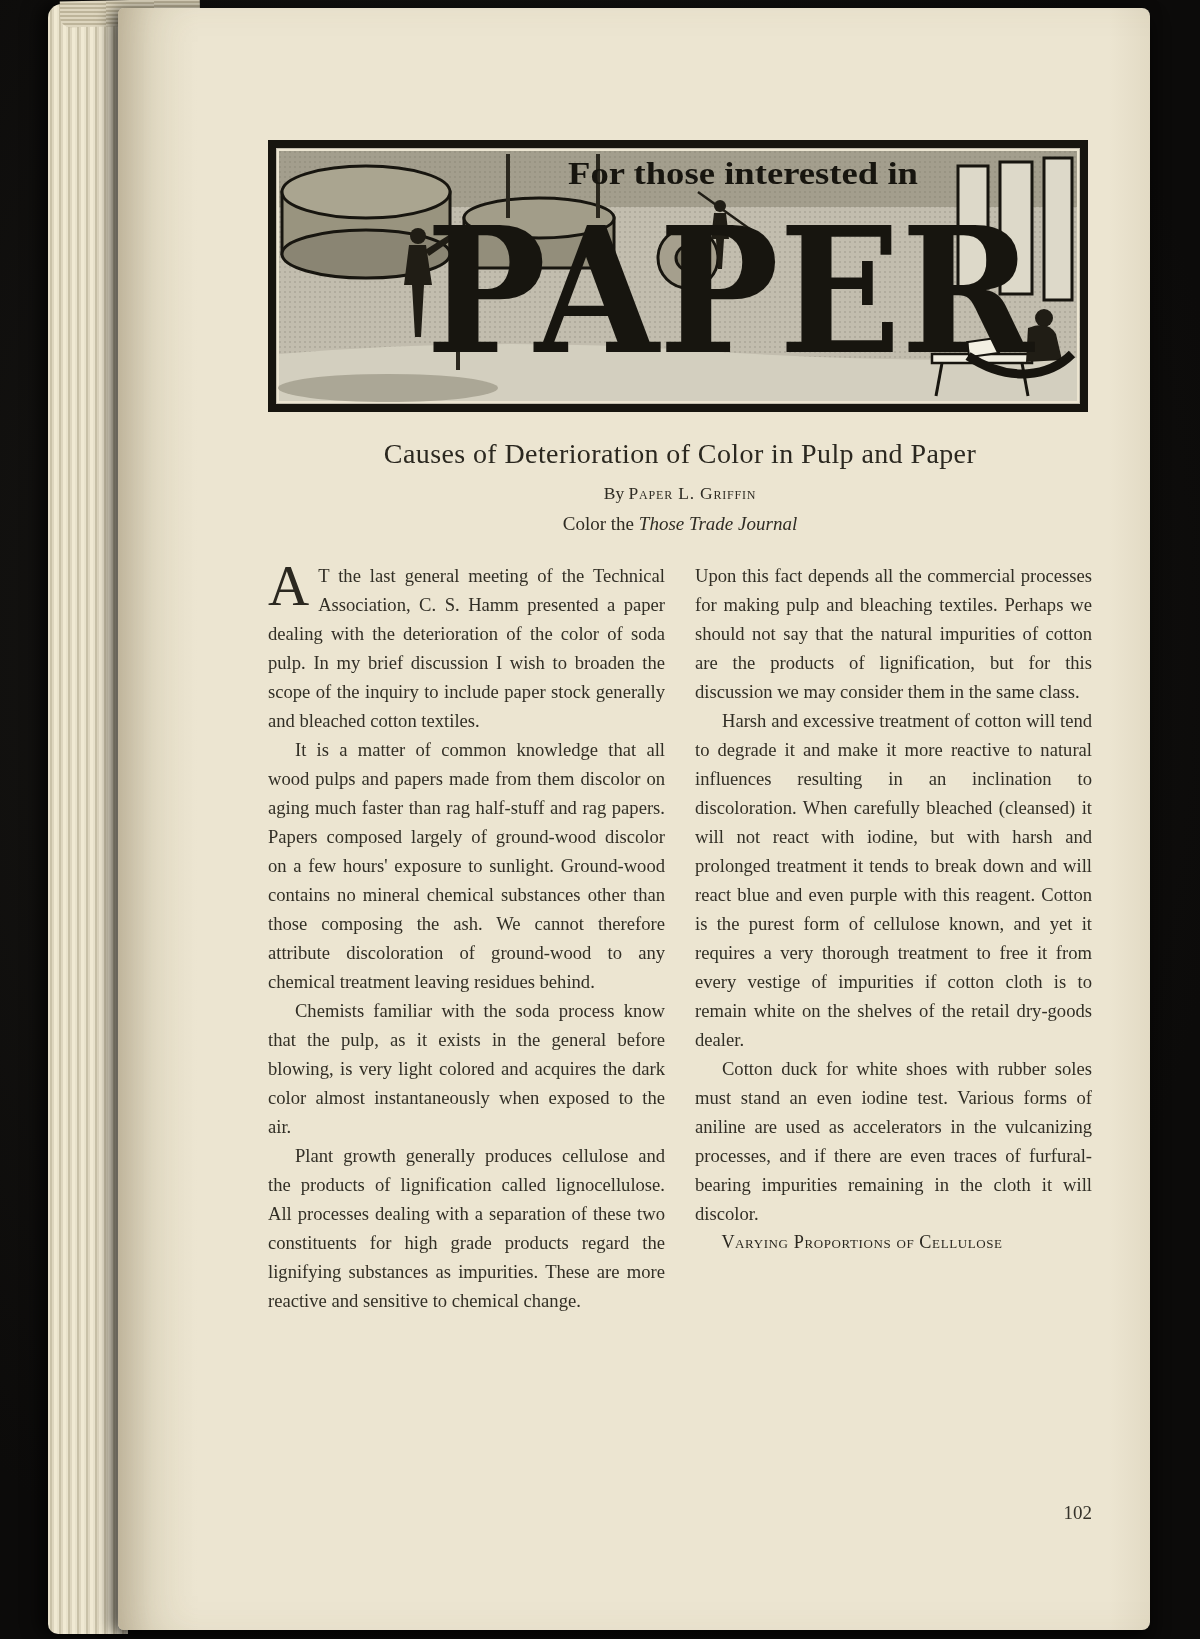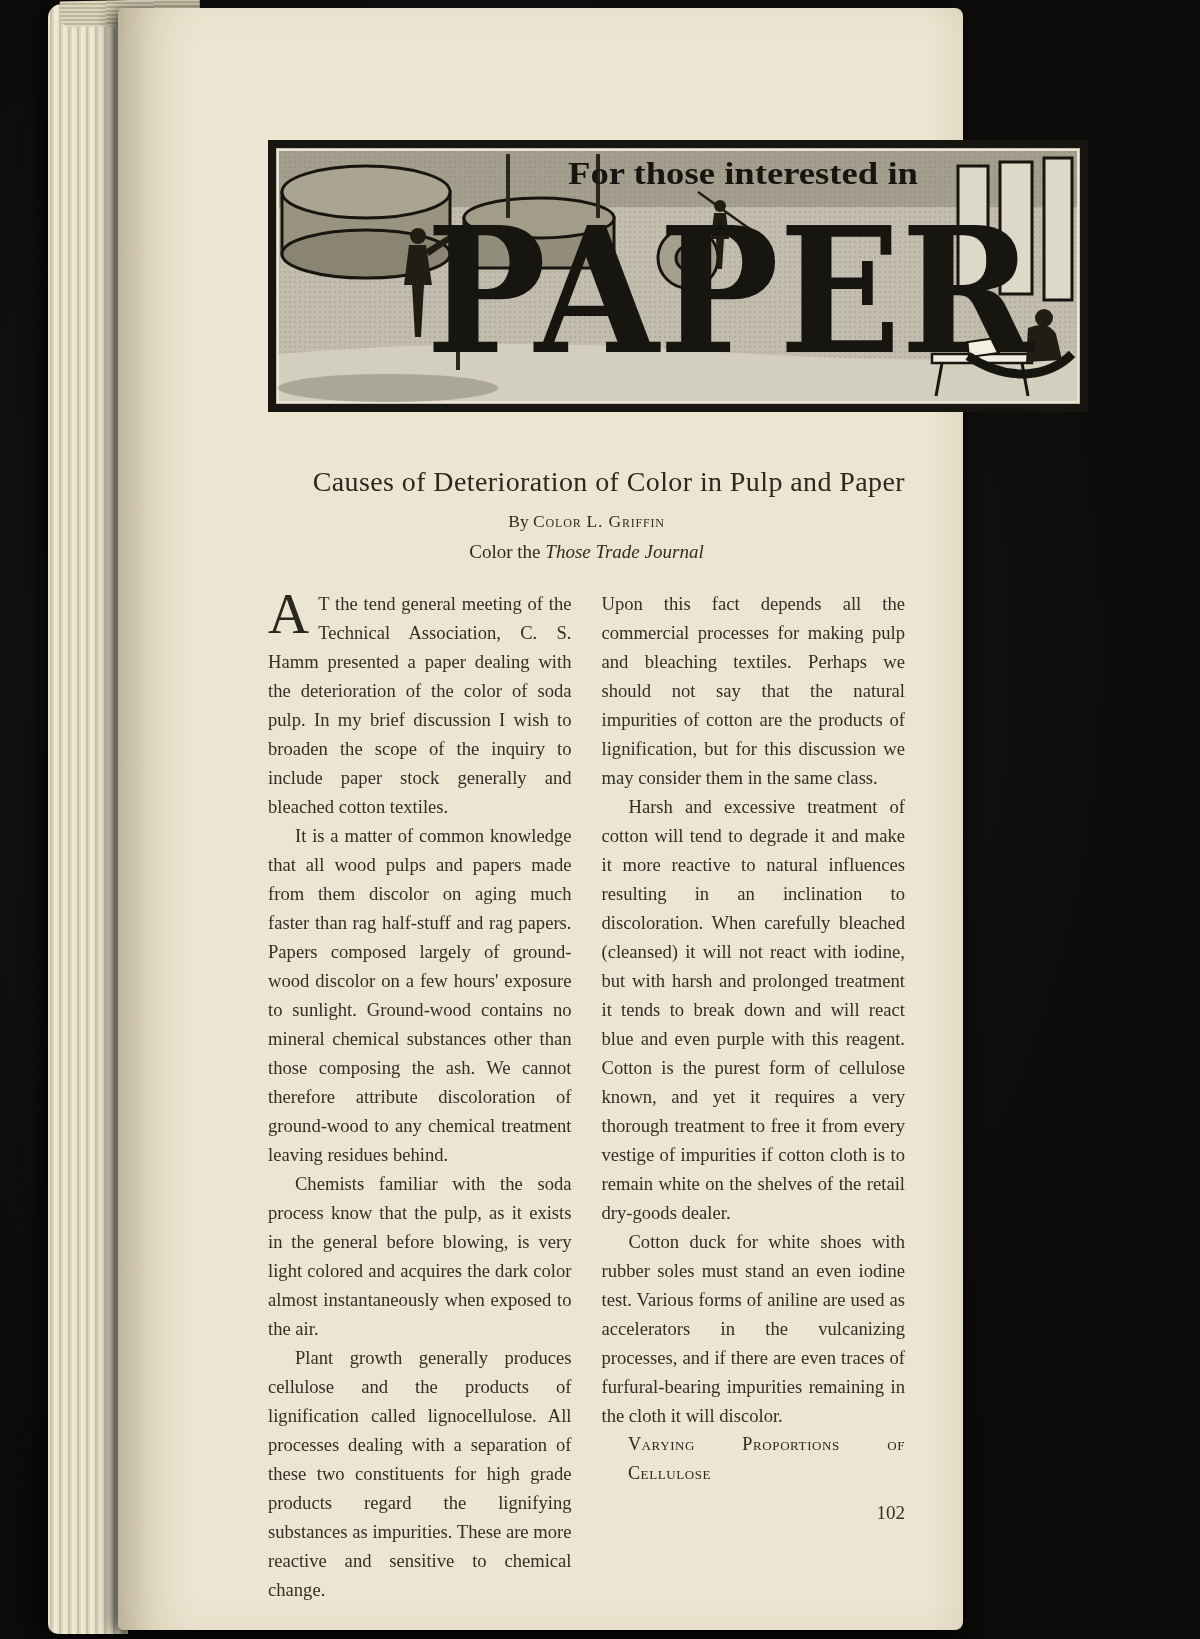--- a/index.html
+++ b/index.html
@@ -17,30 +17,30 @@
     border-radius: 14px 0 0 10px;
     box-shadow: -8px 0 18px rgba(0,0,0,.7);
   }
   .page-stack-top {
     position:absolute; left:60px; top:0; width:140px; height:26px;
     background: repeating-linear-gradient(180deg, #ddd5be 0 2px, #bdb49a 2px 4px);
     border-radius: 0 0 40% 10px;
     transform: rotate(-1.2deg);
   }
   .page {
-    position:absolute; left:118px; top:8px; width:845px; height:1622px;
+    position:absolute; left:118px; top:8px; width:1032px; height:1622px;
     background: linear-gradient(90deg, #d9d1ba 0px, #e7e0ca 34px, #ece5d1 80px, #ece5d1 96%, #e2dac4 100%);
     border-radius: 6px 8px 8px 6px;
     box-shadow: -6px 2px 16px rgba(0,0,0,.55), 0 10px 18px rgba(0,0,0,.5);
     box-shadow: -6px 2px 16px rgba(0,0,0,.55), 0 10px 18px rgba(0,0,0,.5), inset 46px 0 60px -38px rgba(96,78,44,.35);
   }
   .content { position:absolute; inset:0; padding: 132px 58px 0 150px; color:#2f2c24; }
   .banner { width:820px; height:272px; display:block; }
   .article-title {
-    margin-top:54px; text-align:right;
+    margin-top:26px; text-align:center;
     font-size:28px; font-weight:normal; letter-spacing:.4px; color:#2b2820;
   }
   .byline { margin-top:13px; text-align:center; font-size:17.5px; }
   .byline .sc { font-variant: small-caps; letter-spacing:.8px; }
   .source-line { margin-top:9px; text-align:center; font-size:19px; }
   .source-line .journal { font-style:italic; }
   .columns { margin-top:26px; display:flex; gap:30px; }
   .col { flex:1 1 0; font-size:18.6px; line-height:29px; text-align:justify; color:#322f26; }
   .col p { text-indent:1.45em; }
   .col p.first { text-indent:0; }
@@ -125,29 +125,29 @@
         <rect x="700" y="200" width="30" height="15" fill="#f3f0e2" stroke="#17150f" stroke-width="2" transform="rotate(-8 715 207)"></rect>
       </g>
 
       <text x="300" y="44" font-size="31" font-weight="bold" fill="#17150f" font-family="'Liberation Serif',serif" textLength="350" lengthAdjust="spacingAndGlyphs">For those interested in</text>
       <text x="158" y="212" font-size="175" font-weight="bold" fill="#17150f" font-family="'DejaVu Serif',serif" textLength="608" lengthAdjust="spacingAndGlyphs">PAPER</text>
       <path d="M700 216 C 742 244, 782 236, 804 214" stroke="#17150f" stroke-width="9" fill="none"></path>
     </svg>
 
     <h1 class="article-title">Causes of Deterioration of Color in Pulp and Paper</h1>
     <div class="byline">
-      <span>By </span><span class="sc">Color L. Griffin</span>
+      <span>By </span><span class="sc">Paper L. Griffin</span>
     </div>
     <div class="source-line">
       <span>Color the </span><span class="journal">Those Trade Journal</span>
     </div>
 
     <div class="columns">
       <div class="col">
-        <p class="first"><span class="dropcap">A</span><span>T the tend general meeting of the Technical Association, C. S. Hamm presented a paper dealing with the deterioration of the color of soda pulp.  In my brief discussion I wish to broaden the scope of the inquiry to include paper stock generally and bleached cotton textiles.</span></p>
+        <p class="first"><span class="dropcap">A</span><span>T the last general meeting of the Technical Association, C. S. Hamm presented a paper dealing with the deterioration of the color of soda pulp.  In my brief discussion I wish to broaden the scope of the inquiry to include paper stock generally and bleached cotton textiles.</span></p>
         <p>It is a matter of common knowledge that all wood pulps and papers made from them discolor on aging much faster than rag half-stuff and rag papers.  Papers composed largely of ground-wood discolor on a few hours' exposure to sunlight.  Ground-wood contains no mineral chemical substances other than those composing the ash.  We cannot therefore attribute discoloration of ground-wood to any chemical treatment leaving residues behind.</p>
         <p>Chemists familiar with the soda process know that the pulp, as it exists in the general before blowing, is very light colored and acquires the dark color almost instantaneously when exposed to the air.</p>
         <p>Plant growth generally produces cellulose and the products of lignification called lignocellulose.  All processes dealing with a separation of these two constituents for high grade products regard the lignifying substances as impurities.  These are more reactive and sensitive to chemical change.</p>
       </div>
       <div class="col">
         <p class="first">Upon this fact depends all the commercial processes for making pulp and bleaching textiles.  Perhaps we should not say that the natural impurities of cotton are the products of lignification, but for this discussion we may consider them in the same class.</p>
         <p>Harsh and excessive treatment of cotton will tend to degrade it and make it more reactive to natural influences resulting in an inclination to discoloration.  When carefully bleached (cleansed) it will not react with iodine, but with harsh and prolonged treatment it tends to break down and will react blue and even purple with this reagent.  Cotton is the purest form of cellulose known, and yet it requires a very thorough treatment to free it from every vestige of impurities if cotton cloth is to remain white on the shelves of the retail dry-goods dealer.</p>
         <p>Cotton duck for white shoes with rubber soles must stand an even iodine test.  Various forms of aniline are used as accelerators in the vulcanizing processes, and if there are even traces of furfural-bearing impurities remaining in the cloth it will discolor.</p>
         <h2 class="section-heading">Varying Proportions of Cellulose</h2>
       </div>

